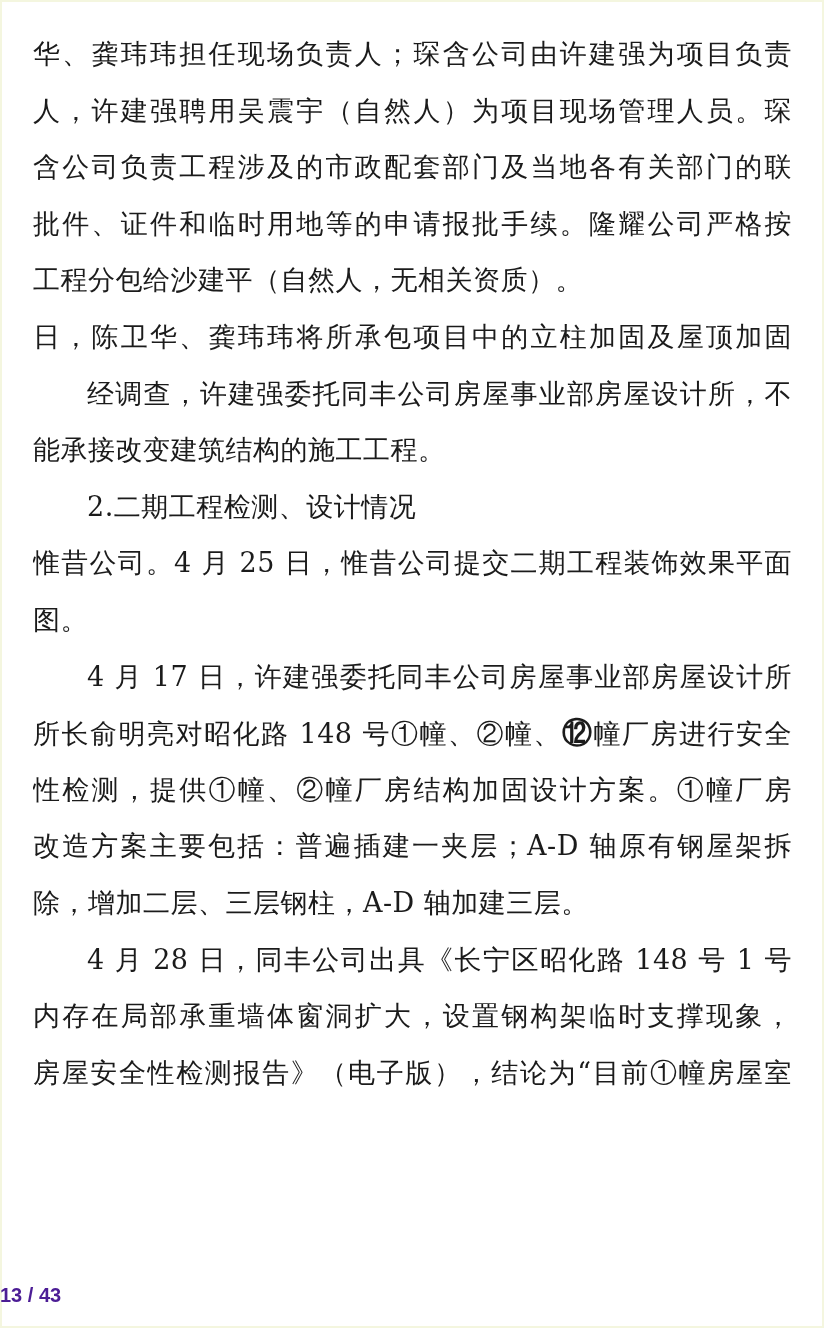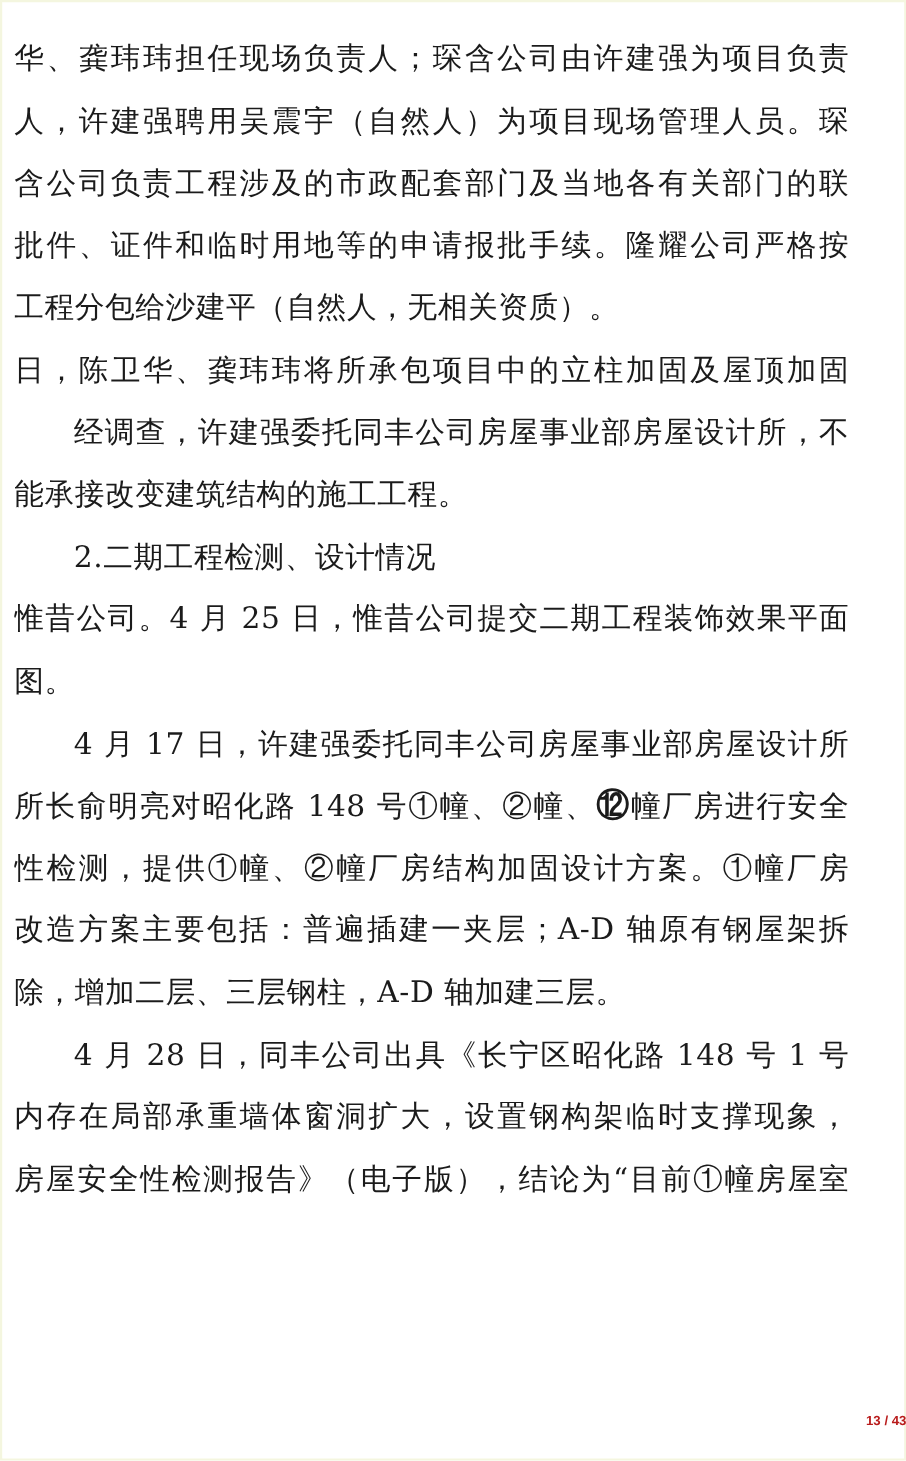--- a/index.html
+++ b/index.html
@@ -7,21 +7,21 @@
     padding: 0;
     background: #ffffff;
   }
   .page {
     position: relative;
     width: 824px;
     height: 1328px;
     box-sizing: border-box;
     background: #ffffff;
     box-shadow: inset 0 0 0 2px rgba(235, 238, 196, 0.55);
-    padding: 26px 32px 0 13px;
+    padding: 26px 32px 0 33px;
     overflow: hidden;
     font-family: "DejaVu Serif", "Liberation Serif", serif;
   }
   .textblock {
     width: 759px;
   }
   .l {
     font-size: 27px;
     line-height: 56.6px;
     height: 56.6px;
@@ -39,25 +39,25 @@
   }
   .circled-num {
     font-weight: bold;
     font-size: 30px;
   }
   .footer {
     position: absolute;
     left: 0;
     right: 0;
     top: 1284px;
-    text-align: right;
+    text-align: left;
     font-family: "Liberation Sans", sans-serif;
     font-weight: bold;
-    font-size: 12px;
-    color: #b91c1c;
+    font-size: 20px;
+    color: #4c1d95;
   }
 </style>
 </head>
 <body>
 
 <div class="page">
   <div class="textblock">
     <div class="l fill">华、龚玮玮担任现场负责人；琛含公司由许建强为项目负责</div>
     <div class="l fill">人，许建强聘用吴震宇（自然人）为项目现场管理人员。琛</div>
     <div class="l fill">含公司负责工程涉及的市政配套部门及当地各有关部门的联</div>

